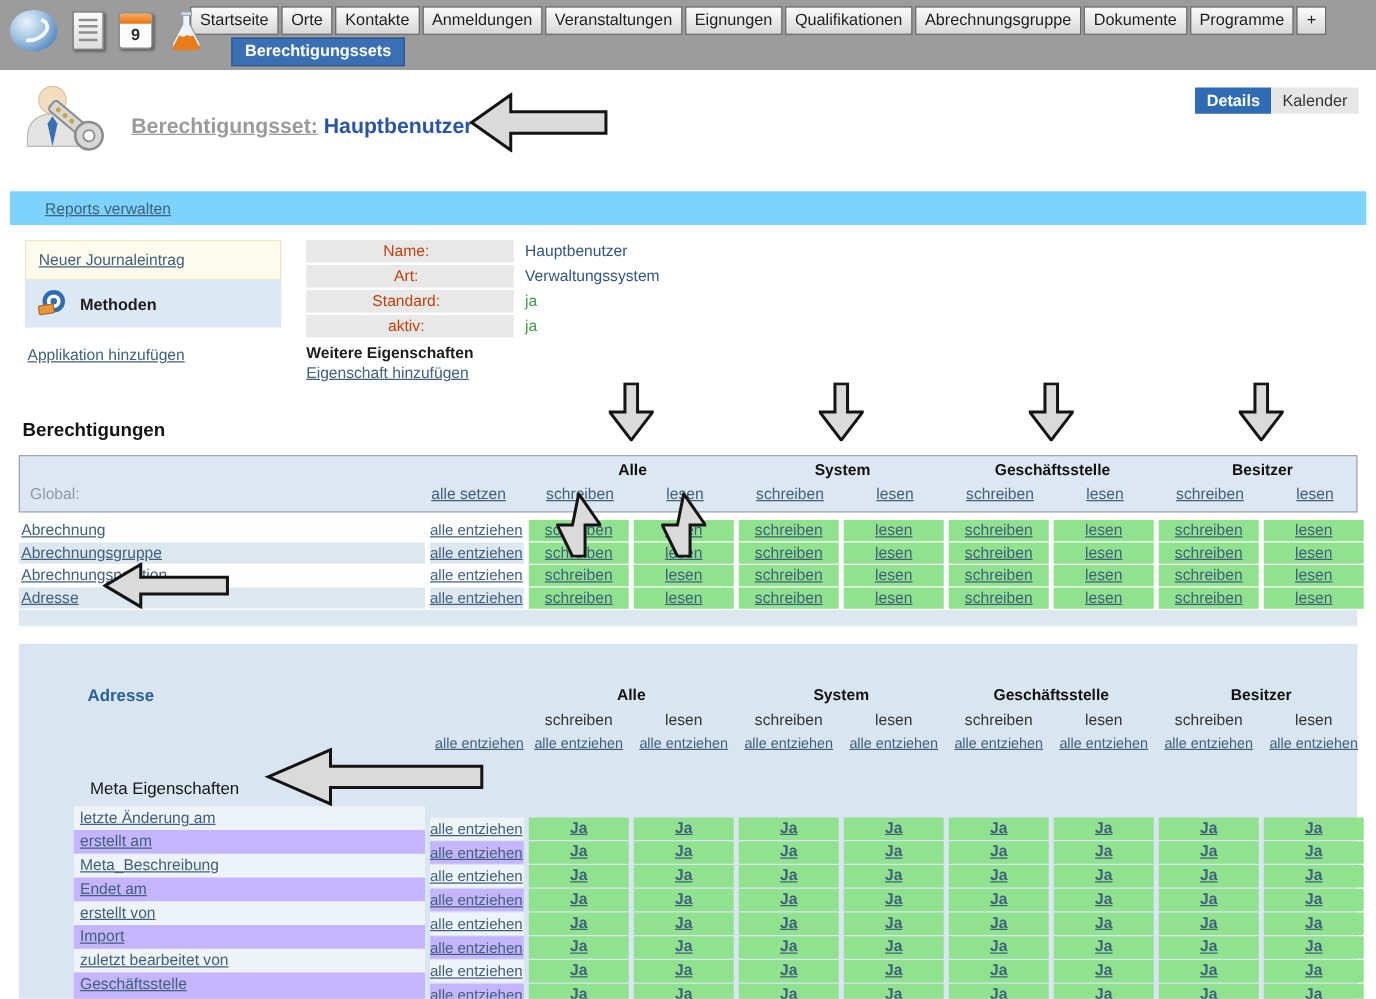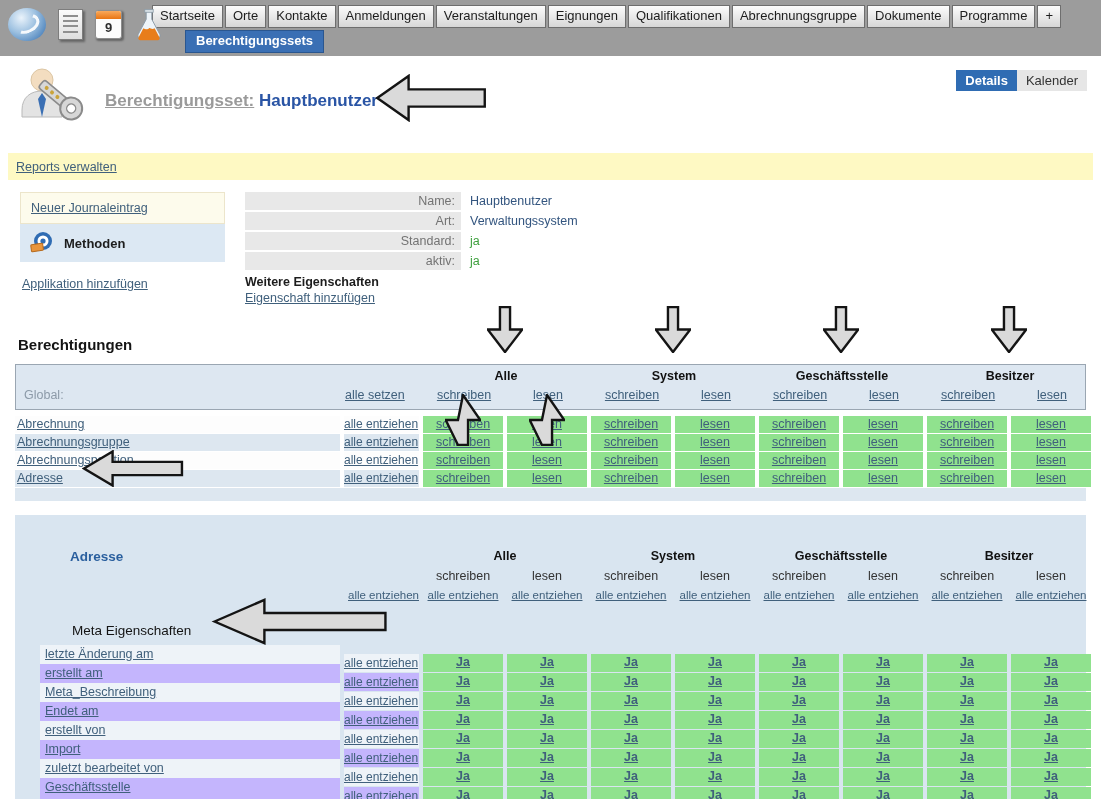--- a/index.html
+++ b/index.html
@@ -30,31 +30,31 @@
   .entity-icon { position:absolute; left:14px; top:8px; }
   .page-title { position:absolute; left:105px; top:35px; font-size:17px; }
   .title-label { color:#9a9a9a; font-weight:600;text-decoration:underline; }
   .title-value { color:#2a55a5; font-weight:bold; }
   .view-switch { position:absolute; right:14px; top:14px; display:flex; }
   .vbtn { font-size:13px; padding:3px 9px; cursor:pointer; }
   .vbtn.on { background:#2f6cb3; color:#fff; font-weight:bold; }
   .vbtn.off { background:#e6e6e6; color:#333; }
 
   
-  .reports-bar { margin:7px 8px 0; height:27px; background:#fef9c3; display:flex; align-items:center; padding-left:8px; font-size:12.5px; }
+  .reports-bar { margin:7px 8px 0; height:27px; background:#7dd3fc; display:flex; align-items:center; padding-left:28px; font-size:12.5px; }
 
   
   .main-cols { display:flex; margin-top:12px; height:128px; }
   .side { width:205px; margin-left:20px; }
   .side-box1 { background:#fdfbec; border:1px solid #ece5cb; padding:8px 10px; font-size:12.5px; }
   .side-box2 { background:#dce8f3; padding:7px 10px; display:flex; align-items:center; gap:10px; font-weight:bold; font-size:13px; color:#1d1d1d; }
   .side-add { margin-top:15px; margin-left:2px; font-size:12.5px; }
   .props { margin-left:20px; font-size:12.5px; }
   .prop-row { display:flex; margin-bottom:2px; height:18px; }
-  .prop-label { width:216px; background:#e8e8e8; color:#737373; text-align:right; padding:2px 6px 0 0; }
+  .prop-label { width:166px; background:#e8e8e8; color:#c2410c; text-align:center; padding:2px 6px 0 0; }
   .prop-value { padding:2px 0 0 9px; }
   .prop-value.navy { color:#33557f; }
   .prop-value.green { color:#3fa03f; }
   .more-heading { font-weight:bold; margin-top:5px; color:#1d1d1d; }
   .add-prop { margin-top:2px; display:inline-block; }
 
   
   .perm-heading { margin:16px 0 0 18px; font-size:15px; font-weight:bold; color:#141414; }
   .tables { margin:11px 15px 0; }
   .perm-grid { display:grid; grid-template-columns:325px 75px repeat(8,80px); column-gap:4px; align-items:center; }
@@ -77,21 +77,21 @@
   
   .detail-section { margin-top:14px; background:#d9e5f0; padding-top:34px; height:293px; }
   .detail-header { grid-template-rows:20px 20px 20px; align-items:start; }
   .detail-title { grid-column:1; grid-row:1 / span 2; padding-left:55px; color:#2a5f9e; font-weight:bold; font-size:13.5px; }
   .pair-label { text-align:center; font-size:12.5px; color:#333; }
   .entz-c { text-align:center; font-size:11.5px; }
   .entz-r { text-align:right; font-size:11.5px; }
   .meta-heading { margin:14px 0 0 57px; font-weight:normal; font-size:13.5px; color:#141414; }
   .meta-rows { margin-top:7px; }
   .meta-row { height:18px; margin-bottom:1px; }
-  .meta-label { margin-left:25px; height:35px; padding:2px 0 0 5px; font-size:12.5px; }
+  .meta-label { margin-left:44px; height:35px; padding:2px 0 0 5px; font-size:12.5px; }
   .meta-row.odd .meta-label, .meta-row.odd .cell-entz { background:#eef3f8; }
   .meta-row.even .meta-label, .meta-row.even .cell-entz { background:#c4b5fd; }
   .meta-row .cell-entz { height:18px; padding-top:2px; }
   .meta-ja { background:#90e28e; height:18px; text-align:center; line-height:17px; font-size:12.5px; font-weight:bold; }
 
   
   .annot { position:absolute; z-index:6; }
   .annot polygon { fill:#dadada; stroke:#141414; stroke-width:2.4; vector-effect:non-scaling-stroke; }
 </style>
 </head>

